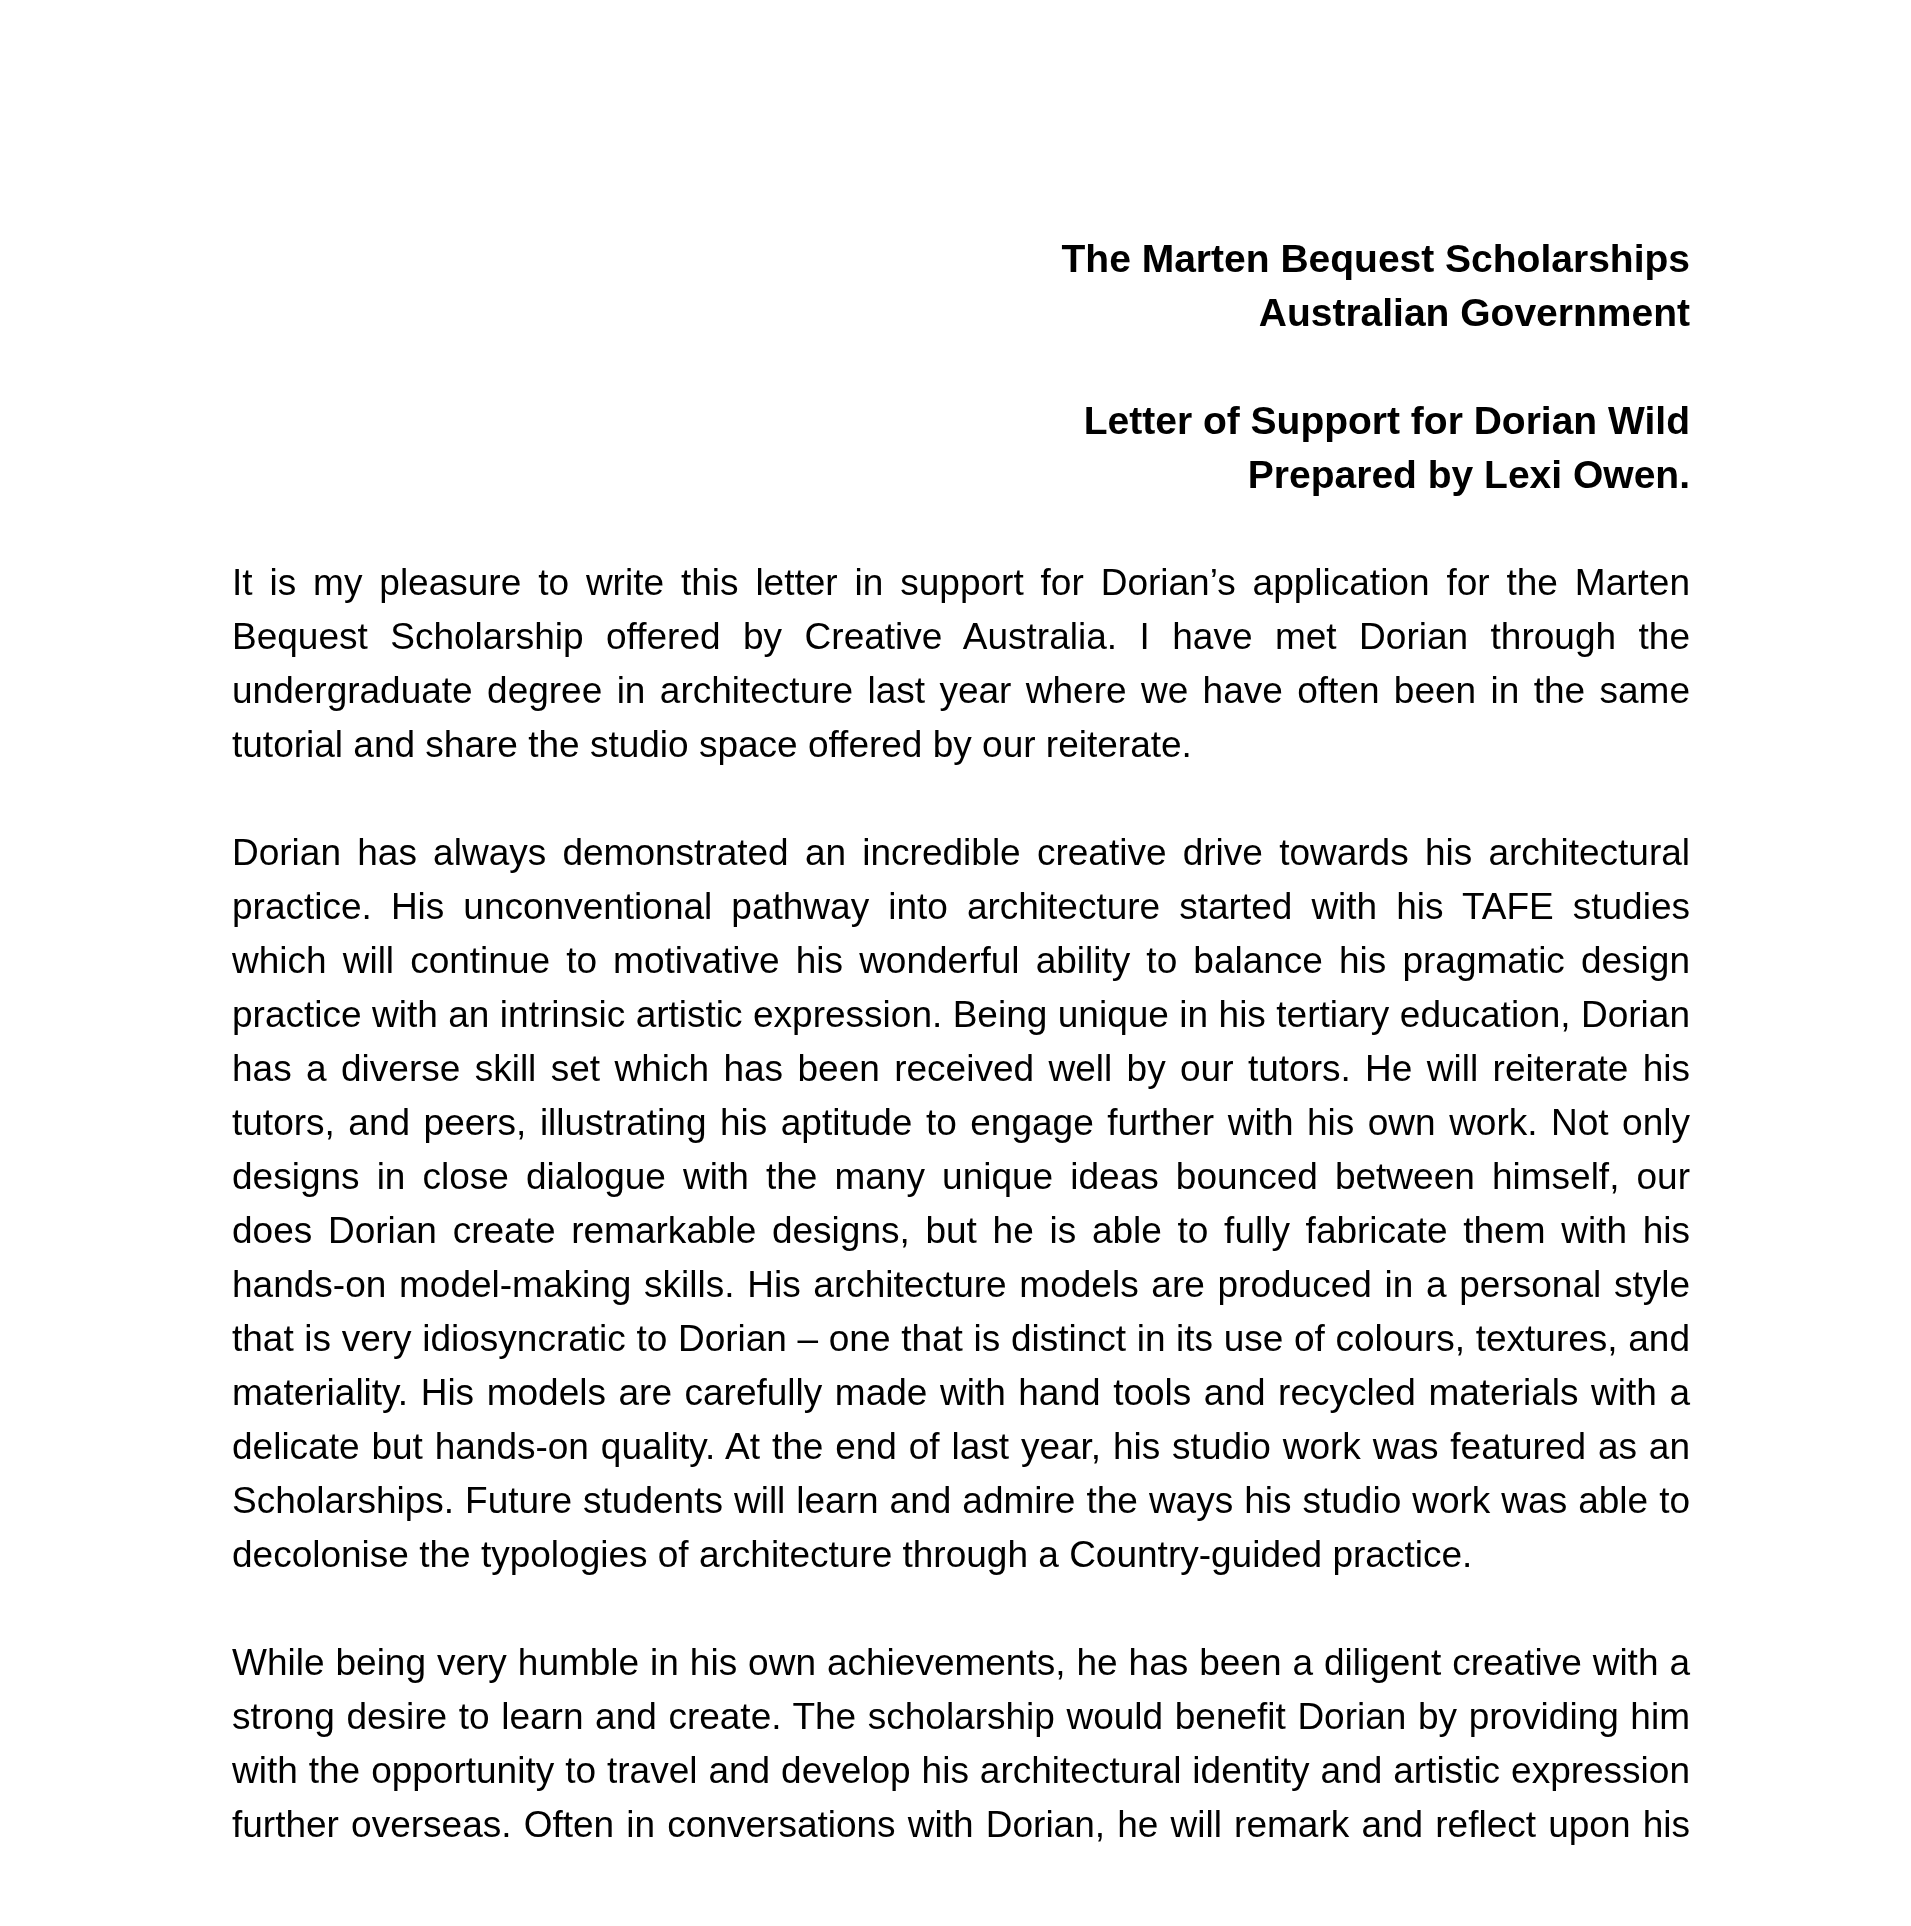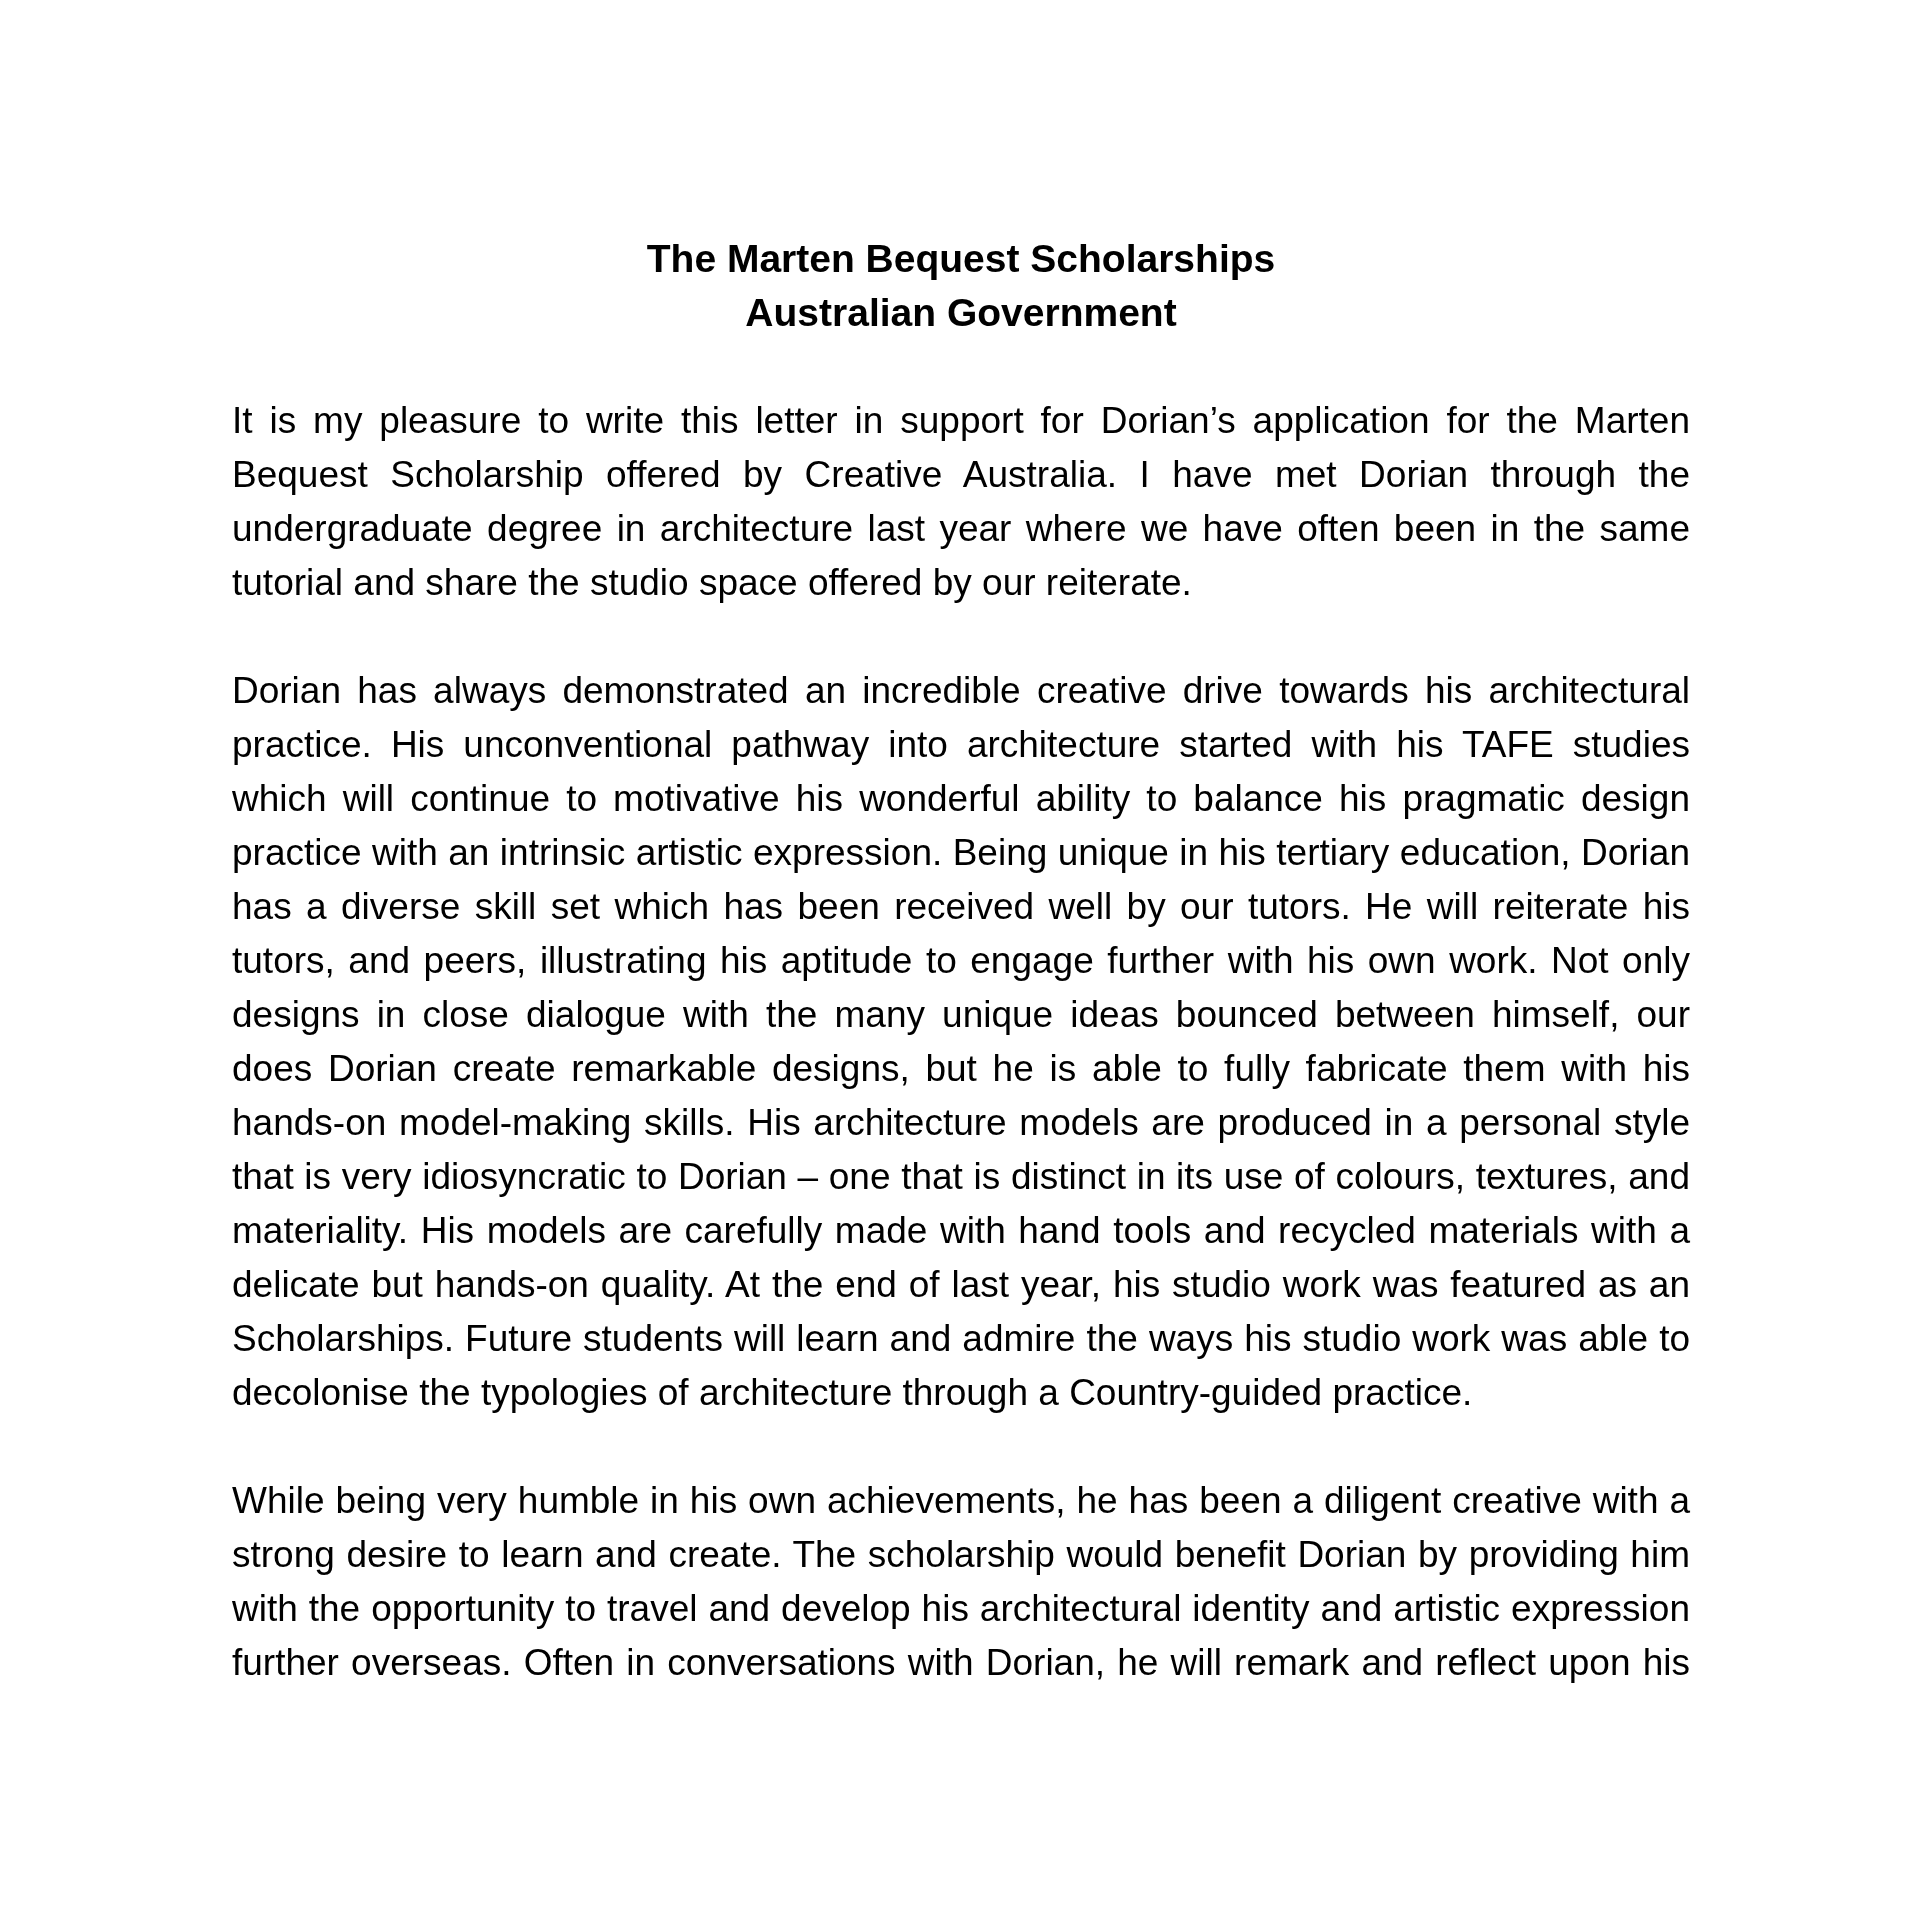--- a/index.html
+++ b/index.html
@@ -27,38 +27,42 @@
     width: 1458px;
     font-size: 37px;
     line-height: 54px;
     color: #000000;
   }
   .block { margin: 0 0 54px 0; }
   .bold {
     font-weight: bold;
     font-size: 39px;
   }
-  .hline { text-align: center; white-space: nowrap; }
+  .hline { text-align: right; white-space: nowrap; }
   .jline {
     text-align: justify;
     text-align-last: justify;
   }
   .lline { text-align: left; }
 </style>
 </head>
 <body>
 
 <div class="page">
   <div class="content">
 
     <div class="block bold">
         <div class="hline">The Marten Bequest Scholarships</div>
         <div class="hline">Australian Government</div>
       </div>
 
+    <div class="block bold">
+        <div class="hline">Letter of Support for Dorian Wild</div>
+        <div class="hline">Prepared by Lexi Owen.</div>
+      </div>
 
     <div class="block para">
         <div class="jline">It is my pleasure to write this letter in support for Dorian’s application for the Marten</div>
         <div class="jline">Bequest Scholarship offered by Creative Australia. I have met Dorian through the</div>
         <div class="jline">undergraduate degree in architecture last year where we have often been in the same</div>
         <div class="lline">tutorial and share the studio space offered by our reiterate.</div>
       </div>
 
     <div class="block para">
         <div class="jline">Dorian has always demonstrated an incredible creative drive towards his architectural</div>

